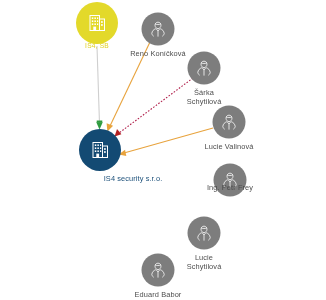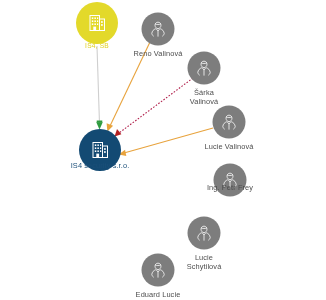--- a/index.html
+++ b/index.html
@@ -133,50 +133,50 @@
         <rect x="9.4" y="9.4" width="1.5" height="1.6" fill="#ffffff"></rect>
         <rect x="12.0" y="9.4" width="1.2" height="1.6" fill="#ffffff"></rect>
         <rect x="6.8" y="12.4" width="1.5" height="1.6" fill="#ffffff"></rect>
         <rect x="9.4" y="12.4" width="1.5" height="1.6" fill="#ffffff"></rect>
         <rect x="12.0" y="12.4" width="1.2" height="1.6" fill="#ffffff"></rect>
         <rect x="16.0" y="10.2" width="1.8" height="1.6" fill="#ffffff"></rect>
         <rect x="16.0" y="13.2" width="1.8" height="1.6" fill="#ffffff"></rect>
         <rect x="8.3" y="15.6" width="2.8" height="3.9" fill="#ffffff"></rect>
       </svg>
     </div>
-    <div class="node-label label-company" style="top:12px;">IS4 security s.r.o.</div>
+    <div class="node-label label-company" style="top:25px;margin-left:33px;">IS4 security s.r.o.</div>
   </div>
 
   <div class="node" style="left:158px; top:29px;">
     <div class="node-circle" style="width:33px; height:33px; background:#7d7d7d;">
       <svg class="icon-svg" width="21" height="21" viewBox="0 0 24 24" xmlns="http://www.w3.org/2000/svg">
         <path d="M12 4.2c-2.1 0-3.4 1.5-3.4 3.5 0 2.1 1.5 3.9 3.4 3.9s3.4-1.8 3.4-3.9c0-2-1.3-3.5-3.4-3.5z" fill="none" stroke="#ffffff" stroke-width="0.9"></path>
         <path d="M8.9 6.4c1.4.6 4.5.6 6.1 0" fill="none" stroke="#ffffff" stroke-width="0.9"></path>
         <path d="M9.6 11.6c-2.6.9-4.3 2.6-4.7 5.6 0 0 .6 2.2 2.1 3.1" fill="none" stroke="#ffffff" stroke-width="0.9"></path>
         <path d="M14.4 11.6c2.6.9 4.3 2.6 4.7 5.6 0 0-.6 2.2-2.1 3.1" fill="none" stroke="#ffffff" stroke-width="0.9"></path>
         <path d="M10.2 12.1l1.8 2.2 1.8-2.2" fill="none" stroke="#ffffff" stroke-width="0.9"></path>
         <path d="M12 14.3v6.4" fill="none" stroke="#ffffff" stroke-width="0.9"></path>
       </svg>
     </div>
-    <div class="node-label label-person" style="top:21px;">Reno Valinová</div>
+    <div class="node-label label-person" style="top:21px;">Reno Koníčková</div>
   </div>
 
   <div class="node" style="left:204px; top:68px;">
     <div class="node-circle" style="width:33px; height:33px; background:#7d7d7d;">
       <svg class="icon-svg" width="21" height="21" viewBox="0 0 24 24" xmlns="http://www.w3.org/2000/svg">
         <path d="M12 4.2c-2.1 0-3.4 1.5-3.4 3.5 0 2.1 1.5 3.9 3.4 3.9s3.4-1.8 3.4-3.9c0-2-1.3-3.5-3.4-3.5z" fill="none" stroke="#ffffff" stroke-width="0.9"></path>
         <path d="M8.9 6.4c1.4.6 4.5.6 6.1 0" fill="none" stroke="#ffffff" stroke-width="0.9"></path>
         <path d="M9.6 11.6c-2.6.9-4.3 2.6-4.7 5.6 0 0 .6 2.2 2.1 3.1" fill="none" stroke="#ffffff" stroke-width="0.9"></path>
         <path d="M14.4 11.6c2.6.9 4.3 2.6 4.7 5.6 0 0-.6 2.2-2.1 3.1" fill="none" stroke="#ffffff" stroke-width="0.9"></path>
         <path d="M10.2 12.1l1.8 2.2 1.8-2.2" fill="none" stroke="#ffffff" stroke-width="0.9"></path>
         <path d="M12 14.3v6.4" fill="none" stroke="#ffffff" stroke-width="0.9"></path>
       </svg>
     </div>
     <div class="node-label label-person" style="top:21px;">Šárka
-Valinová</div>
+Schytilová</div>
   </div>
 
   <div class="node" style="left:229px; top:122px;">
     <div class="node-circle" style="width:33px; height:33px; background:#7d7d7d;">
       <svg class="icon-svg" width="21" height="21" viewBox="0 0 24 24" xmlns="http://www.w3.org/2000/svg">
         <path d="M12 4.2c-2.1 0-3.4 1.5-3.4 3.5 0 2.1 1.5 3.9 3.4 3.9s3.4-1.8 3.4-3.9c0-2-1.3-3.5-3.4-3.5z" fill="none" stroke="#ffffff" stroke-width="0.9"></path>
         <path d="M8.9 6.4c1.4.6 4.5.6 6.1 0" fill="none" stroke="#ffffff" stroke-width="0.9"></path>
         <path d="M9.6 11.6c-2.6.9-4.3 2.6-4.7 5.6 0 0 .6 2.2 2.1 3.1" fill="none" stroke="#ffffff" stroke-width="0.9"></path>
         <path d="M14.4 11.6c2.6.9 4.3 2.6 4.7 5.6 0 0-.6 2.2-2.1 3.1" fill="none" stroke="#ffffff" stroke-width="0.9"></path>
         <path d="M10.2 12.1l1.8 2.2 1.8-2.2" fill="none" stroke="#ffffff" stroke-width="0.9"></path>
@@ -219,16 +219,16 @@
     <div class="node-circle" style="width:33px; height:33px; background:#7d7d7d;">
       <svg class="icon-svg" width="21" height="21" viewBox="0 0 24 24" xmlns="http://www.w3.org/2000/svg">
         <path d="M12 4.2c-2.1 0-3.4 1.5-3.4 3.5 0 2.1 1.5 3.9 3.4 3.9s3.4-1.8 3.4-3.9c0-2-1.3-3.5-3.4-3.5z" fill="none" stroke="#ffffff" stroke-width="0.9"></path>
         <path d="M8.9 6.4c1.4.6 4.5.6 6.1 0" fill="none" stroke="#ffffff" stroke-width="0.9"></path>
         <path d="M9.6 11.6c-2.6.9-4.3 2.6-4.7 5.6 0 0 .6 2.2 2.1 3.1" fill="none" stroke="#ffffff" stroke-width="0.9"></path>
         <path d="M14.4 11.6c2.6.9 4.3 2.6 4.7 5.6 0 0-.6 2.2-2.1 3.1" fill="none" stroke="#ffffff" stroke-width="0.9"></path>
         <path d="M10.2 12.1l1.8 2.2 1.8-2.2" fill="none" stroke="#ffffff" stroke-width="0.9"></path>
         <path d="M12 14.3v6.4" fill="none" stroke="#ffffff" stroke-width="0.9"></path>
       </svg>
     </div>
-    <div class="node-label label-person" style="top:21px;">Eduard Lucie</div>
+    <div class="node-label label-person" style="top:21px;">Eduard Babor</div>
   </div>
 
 </div>
 
 </body></html>

